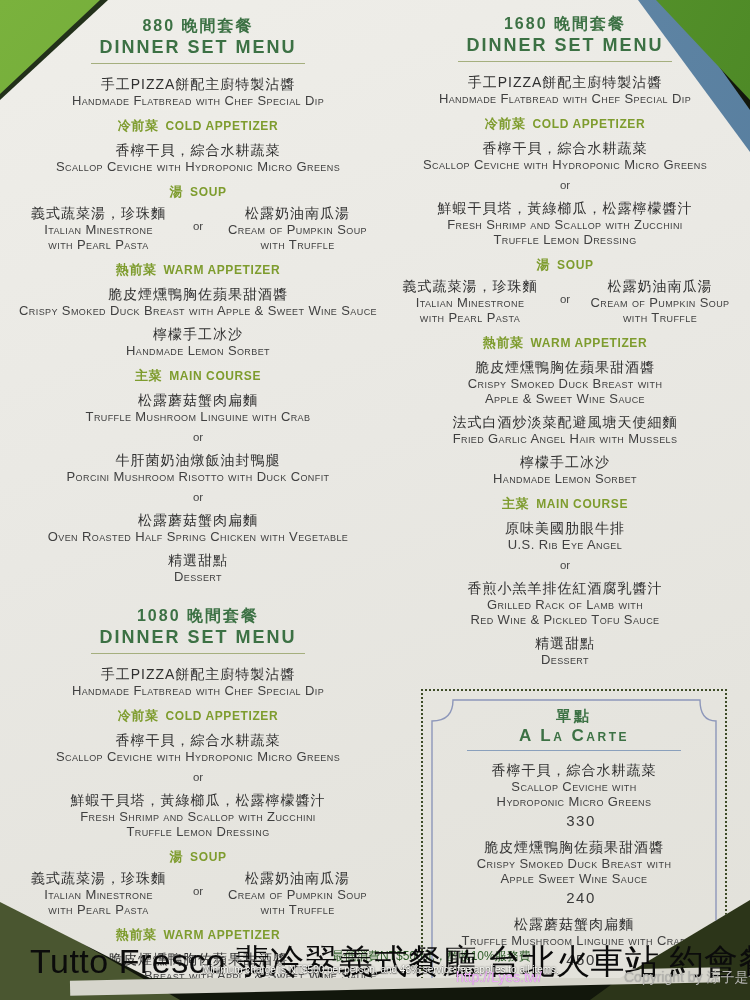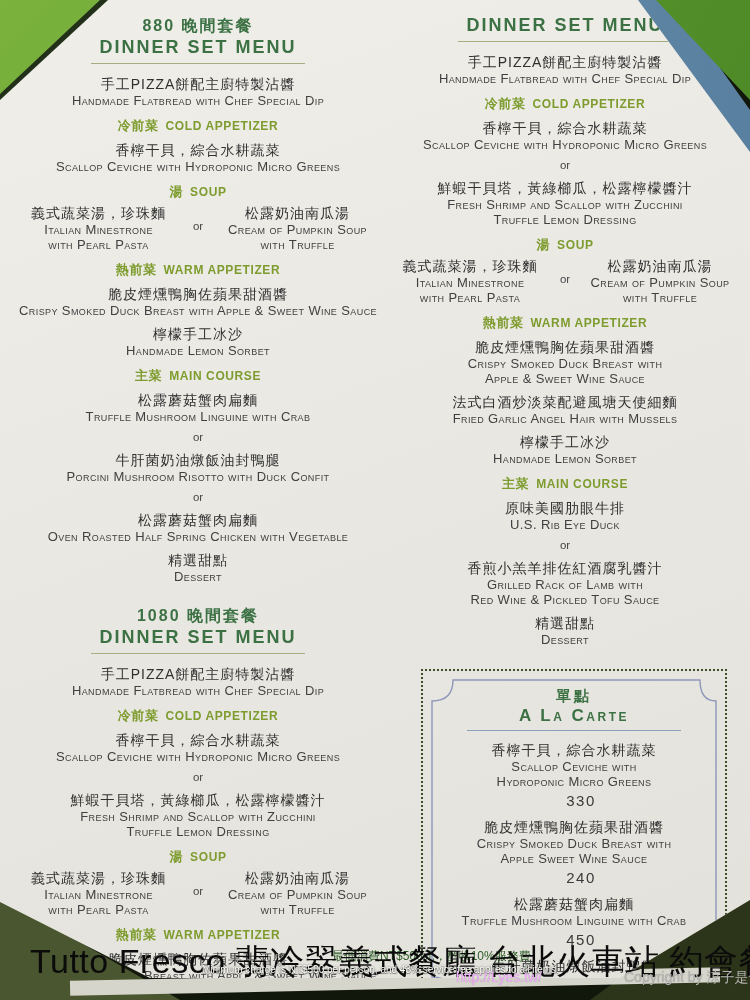--- a/index.html
+++ b/index.html
@@ -207,20 +207,21 @@
           <div class="zh">檸檬手工冰沙</div>
 
         </div>
 
       </section>
     </div>
 
     <div class="col col-right">
 
       <section class="menu">
+        <div class="t-zh">1680 晚間套餐</div>
         <div class="t-en">DINNER SET MENU</div>
         <div class="rule"></div>
 
         <div class="dish">
           <div class="zh">手工PIZZA餅配主廚特製沾醬</div>
           <div class="en">Handmade Flatbread with Chef Special Dip</div>
         </div>
 
         <div class="label">
           <span class="lz">冷前菜</span><span class="le">COLD APPETIZER</span>
@@ -269,21 +270,21 @@
         <div class="dish">
           <div class="zh">檸檬手工冰沙</div>
           <div class="en">Handmade Lemon Sorbet</div>
         </div>
 
         <div class="label">
           <span class="lz">主菜</span><span class="le">MAIN COURSE</span>
         </div>
         <div class="dish">
           <div class="zh">原味美國肋眼牛排</div>
-          <div class="en">U.S. Rib Eye Duck</div>
+          <div class="en">U.S. Rib Eye Angel</div>
         </div>
         <div class="or">or</div>
         <div class="dish">
           <div class="zh">香煎小羔羊排佐紅酒腐乳醬汁</div>
           <div class="en">Grilled Rack of Lamb with</div>
           <div class="en">Red Wine &amp; Pickled Tofu Sauce</div>
         </div>
 
         <div class="dish">
           <div class="zh">精選甜點</div>

